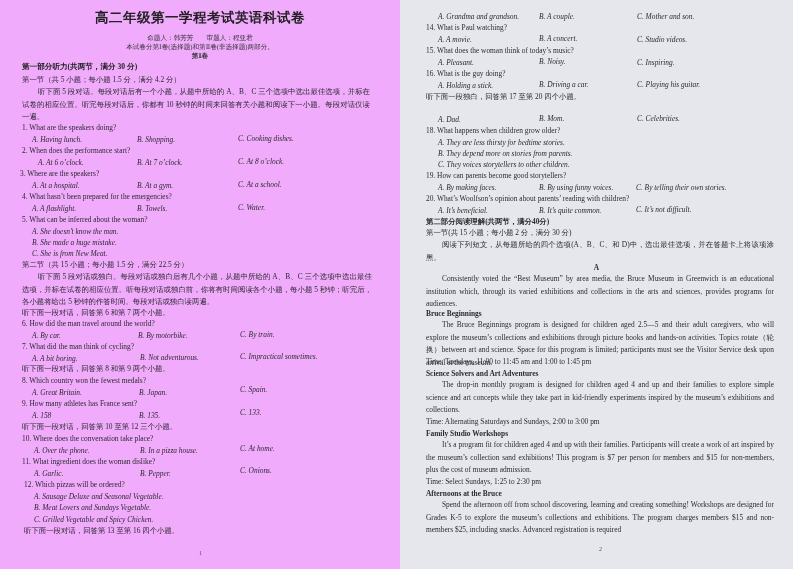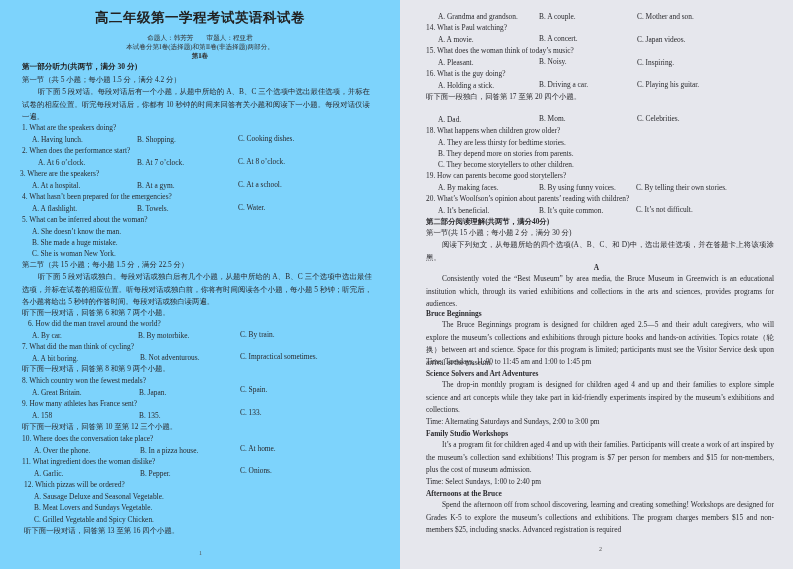--- a/index.html
+++ b/index.html
@@ -7,30 +7,30 @@
       width: 793px; height: 569px; overflow: hidden;
       background: #e7e8ee;
       font-family: "Liberation Serif", "DejaVu Serif", serif;
       color: #2a2a2e;
       position: relative;
     }
     .page {
       position: absolute; top: 0; height: 569px;
       font-size: 7.4px; line-height: 12.6px;
     }
-    .page-left { left: 0; width: 400px; background: #7dd3fc; }
+    .page-left { left: 0; width: 400px; background: #f0abfc; }
     .page-right { left: 400px; width: 393px; background: #e6e7ed; }
     .doc-title { position: absolute; left: 0; width: 400px; top: 10px; text-align: center;
       font-size: 13.5px; line-height: 16px; font-weight: bold; letter-spacing: 0.5px; color: #222; }
     .meta { position: absolute; left: 0; width: 400px; text-align: center; font-size: 6.6px; line-height: 9px; color: #333; }
     .heading-cn { position: absolute; left: 22px; font-size: 7.6px; font-weight: bold; color: #222; }
     .line { position: absolute; white-space: nowrap; }
     .para { position: absolute; text-align: justify; }
     .q { position: absolute; white-space: nowrap; }
-    .opt { position: absolute; white-space: nowrap; }
+    .opt { position: absolute; white-space: nowrap; font-style: italic; }
     .pageno { position: absolute; font-size: 6px; color: #555; }
     .bold { font-weight: bold; }
   </style>
 </head>
 <body>
 
 <div class="page page-left">
   <div class="doc-title">高二年级第一学程考试英语科试卷</div>
   <div class="meta" style="top:33px">命题人：韩芳芳　　审题人：程亚君</div>
   <div class="meta" style="top:42px">本试卷分第Ⅰ卷(选择题)和第Ⅱ卷(非选择题)两部分。</div>
@@ -56,27 +56,27 @@
   <div class="opt" style="left:238px;top:179px">C. At a school.</div>
 
   <div class="q" style="left:22px;top:191px">4. What hasn’t been prepared for the emergencies?</div>
   <div class="opt" style="left:32px;top:203px">A. A flashlight.</div>
   <div class="opt" style="left:137px;top:203px">B. Towels.</div>
   <div class="opt" style="left:238px;top:202px">C. Water.</div>
 
   <div class="q" style="left:22px;top:214px">5. What can be inferred about the woman?</div>
   <div class="opt" style="left:32px;top:226px">A. She doesn’t know the man.</div>
   <div class="opt" style="left:32px;top:237px">B. She made a huge mistake.</div>
-  <div class="opt" style="left:32px;top:248px">C. She is woman New York.</div>
+  <div class="opt" style="left:32px;top:248px">C. She is from New Meat.</div>
 
   <div class="line" style="left:22px;top:259px">第二节（共 15 小题；每小题 1.5 分，满分 22.5 分）</div>
   <div class="para" style="left:22px;top:271px;width:350px;text-indent:16px">听下面 5 段对话或独白。每段对话或独白后有几个小题，从题中所给的 A、B、C 三个选项中选出最佳选项，并标在试卷的相应位置。听每段对话或独白前，你将有时间阅读各个小题，每小题 5 秒钟；听完后，各小题将给出 5 秒钟的作答时间。每段对话或独白读两遍。</div>
   <div class="line" style="left:22px;top:307px">听下面一段对话，回答第 6 和第 7 两个小题。</div>
 
-  <div class="q" style="left:28px;top:318px">6. How did the man travel around the world?</div>
+  <div class="q" style="left:22px;top:318px">6. How did the man travel around the world?</div>
   <div class="opt" style="left:32px;top:330px">A. By car.</div>
   <div class="opt" style="left:138px;top:330px">B. By motorbike.</div>
   <div class="opt" style="left:240px;top:329px">C. By train.</div>
 
   <div class="q" style="left:22px;top:341px">7. What did the man think of cycling?</div>
   <div class="opt" style="left:32px;top:353px">A. A bit boring.</div>
   <div class="opt" style="left:140px;top:352px">B. Not adventurous.</div>
   <div class="opt" style="left:240px;top:351px">C. Impractical sometimes.</div>
 
   <div class="line" style="left:22px;top:363px">听下面一段对话，回答第 8 和第 9 两个小题。</div>
@@ -115,42 +115,42 @@
 
 <div class="page page-right">
 
   <div class="opt" style="left:38px;top:11px">A. Grandma and grandson.</div>
   <div class="opt" style="left:139px;top:11px">B. A couple.</div>
   <div class="opt" style="left:237px;top:11px">C. Mother and son.</div>
 
   <div class="q" style="left:26px;top:22px">14. What is Paul watching?</div>
   <div class="opt" style="left:38px;top:34px">A. A movie.</div>
   <div class="opt" style="left:139px;top:33px">B. A concert.</div>
-  <div class="opt" style="left:237px;top:34px">C. Japan videos.</div>
+  <div class="opt" style="left:237px;top:34px">C. Studio videos.</div>
 
   <div class="q" style="left:26px;top:45px">15. What does the woman think of today’s music?</div>
   <div class="opt" style="left:38px;top:57px">A. Pleasant.</div>
   <div class="opt" style="left:139px;top:56px">B. Noisy.</div>
   <div class="opt" style="left:237px;top:57px">C. Inspiring.</div>
 
   <div class="q" style="left:26px;top:68px">16. What is the guy doing?</div>
   <div class="opt" style="left:38px;top:80px">A. Holding a stick.</div>
   <div class="opt" style="left:139px;top:79px">B. Driving a car.</div>
   <div class="opt" style="left:237px;top:79px">C. Playing his guitar.</div>
 
   <div class="line" style="left:26px;top:91px">听下面一段独白，回答第 17 至第 20 四个小题。</div>
 
   <div class="opt" style="left:38px;top:114px">A. Dad.</div>
   <div class="opt" style="left:139px;top:113px">B. Mom.</div>
   <div class="opt" style="left:237px;top:113px">C. Celebrities.</div>
 
   <div class="q" style="left:26px;top:125px">18. What happens when children grow older?</div>
   <div class="opt" style="left:38px;top:137px">A. They are less thirsty for bedtime stories.</div>
   <div class="opt" style="left:38px;top:148px">B. They depend more on stories from parents.</div>
-  <div class="opt" style="left:38px;top:159px">C. They become storytellers to other children.</div>
+  <div class="opt" style="left:38px;top:159px">C. They voices storytellers to other children.</div>
 
   <div class="q" style="left:26px;top:170px">19. How can parents become good storytellers?</div>
   <div class="opt" style="left:38px;top:182px">A. By making faces.</div>
   <div class="opt" style="left:139px;top:182px">B. By using funny voices.</div>
   <div class="opt" style="left:236px;top:182px">C. By telling their own stories.</div>
 
   <div class="q" style="left:26px;top:193px">20. What’s Woolfson’s opinion about parents’ reading with children?</div>
   <div class="opt" style="left:38px;top:205px">A. It’s beneficial.</div>
   <div class="opt" style="left:139px;top:205px">B. It’s quite common.</div>
   <div class="opt" style="left:236px;top:204px">C. It’s not difficult.</div>
@@ -165,19 +165,19 @@
   <div class="line bold" style="left:26px;top:308px">Bruce Beginnings</div>
   <div class="para" style="left:26px;top:319px;width:348px;text-indent:16px">The Bruce Beginnings program is designed for children aged 2.5—5 and their adult caregivers, who will explore the museum’s collections and exhibitions through picture books and hands-on activities. Topics rotate（轮换）between art and science. Space for this program is limited; participants must see the Visitor Service desk upon arrival at the museum.</div>
   <div class="line" style="left:26px;top:356px">Time: Tuesdays, 11:00 to 11:45 am and 1:00 to 1:45 pm</div>
 
   <div class="line bold" style="left:26px;top:368px">Science Solvers and Art Adventures</div>
   <div class="para" style="left:26px;top:379px;width:348px;text-indent:16px">The drop-in monthly program is designed for children aged 4 and up and their families to explore simple science and art concepts while they take part in kid-friendly experiments inspired by the museum’s exhibitions and collections.</div>
   <div class="line" style="left:26px;top:416px">Time: Alternating Saturdays and Sundays, 2:00 to 3:00 pm</div>
 
   <div class="line bold" style="left:26px;top:428px">Family Studio Workshops</div>
   <div class="para" style="left:26px;top:439px;width:348px;text-indent:16px">It’s a program fit for children aged 4 and up with their families. Participants will create a work of art inspired by the museum’s collection sand exhibitions! This program is $7 per person for members and $15 for non-members, plus the cost of museum admission.</div>
-  <div class="line" style="left:26px;top:476px">Time: Select Sundays, 1:00 to 2:40 pm</div>
+  <div class="line" style="left:26px;top:476px">Time: Select Sundays, 1:25 to 2:30 pm</div>
 
   <div class="line bold" style="left:26px;top:488px">Afternoons at the Bruce</div>
   <div class="para" style="left:26px;top:499px;width:348px;text-indent:16px">Spend the afternoon off from school discovering, learning and creating something! Workshops are designed for Grades K-5 to explore the museum’s collections and exhibitions. The program charges members $15 and non-members $25, including snacks. Advanced registration is required</div>
 
   <div class="pageno" style="left:199px;top:543px">2</div>
 </div>
 
 </body></html>

